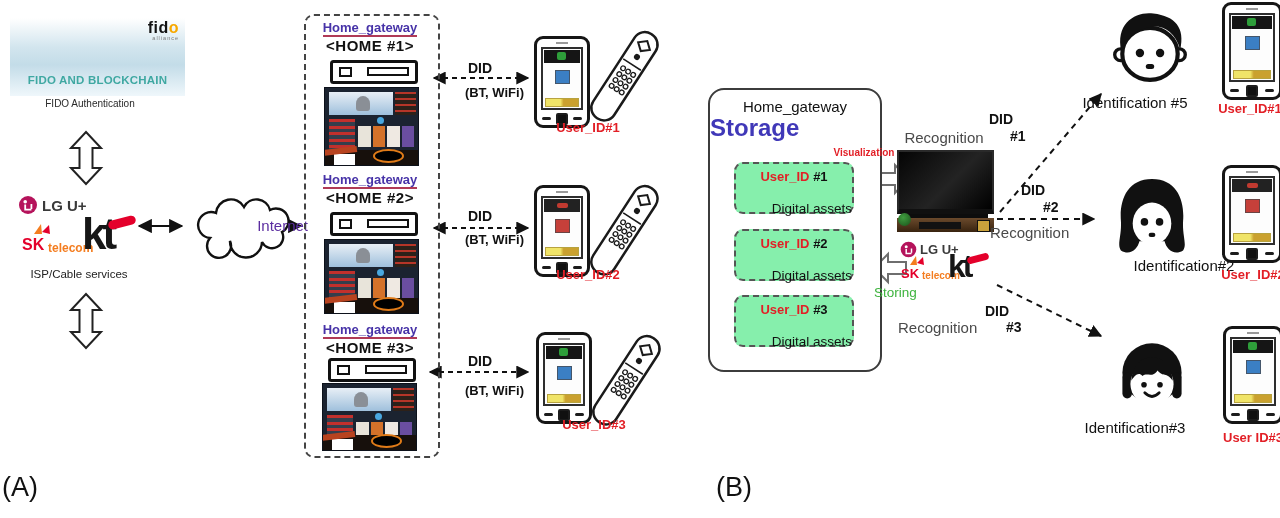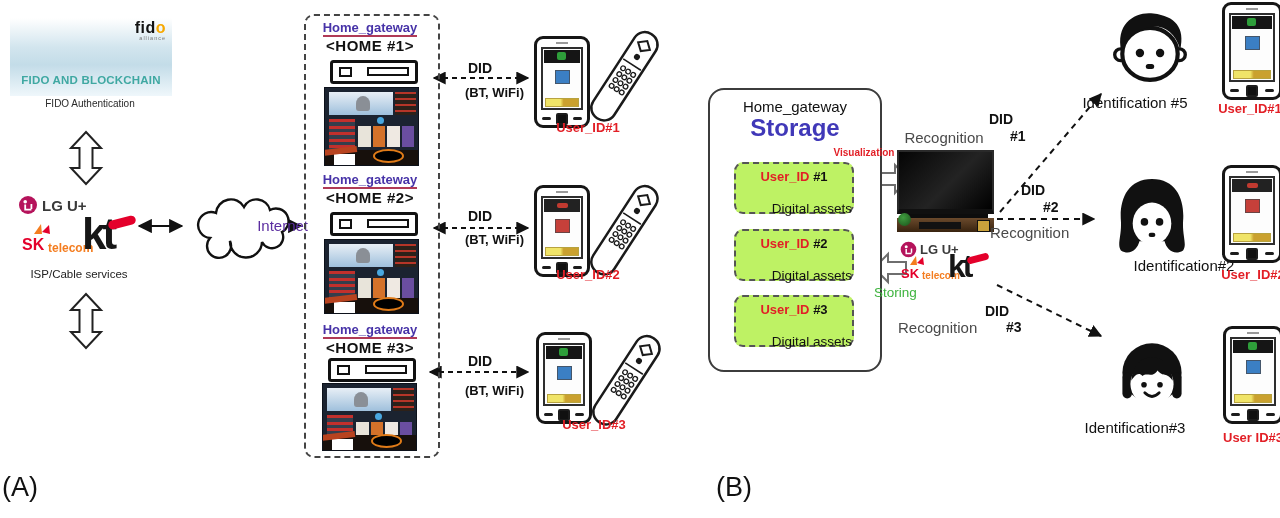--- a/index.html
+++ b/index.html
@@ -2,21 +2,21 @@
 <html><head>
 <meta charset="utf-8">
 <style>
   html,body{margin:0;padding:0;background:#fff}
   .stage{position:relative;width:1280px;height:518px;background:#fff;
          font-family:"Liberation Sans",sans-serif;color:#111;overflow:hidden}
   .abs{position:absolute}
   .t{white-space:nowrap}
   .ctr{text-align:center}
   
-  .banner{left:10px;top:18px;width:162px;height:78px;
+  .banner{left:10px;top:18px;width:175px;height:78px;
           background:linear-gradient(180deg,#ffffff 0%,#d2e5ee 38%,#c3dce8 60%,#eff7fb 100%)}
   .fido-logo{right:6px;top:2px;text-align:right;line-height:1}
   .fido-main{font-size:16px;font-weight:800;color:#121212;letter-spacing:.5px}
   .fido-o{color:#f7a800}
   .fido-sub{font-size:5.5px;color:#777;letter-spacing:1px}
   .fido-title{left:2px;right:2px;top:56px;font-size:11.5px;font-weight:700;color:#3fa8a2;text-align:center;letter-spacing:.2px}
   .fido-auth{left:20px;top:98px;width:140px;text-align:center;font-size:10px;color:#2a2a2a}
   
   .lgtext{font-size:15px;font-weight:800;color:#3a3a3a}
   .sktext{font-size:16px;font-weight:800;color:#e4002b}
@@ -67,22 +67,22 @@
   .ps-mid{width:13px;height:12px;margin:7px auto 0;background:#3b7fc4;border:1px solid #44566b}
   .v2 .ps-mid{background:#c6403a;border-color:#6b4444}
   .ps-bot{position:absolute;bottom:1px;left:2px;right:2px;height:7px;
           background:linear-gradient(90deg,#f0e468 0 45%,#caa12f 55% 100%);border:1px solid #b7a23f}
   .ph-keys{position:absolute;bottom:2px;left:5px;right:5px;height:9px;display:flex;justify-content:space-between;align-items:center}
   .ph-keys span{width:9px;height:3px;background:#1c1c1c;border-radius:2px}
   .ph-keys i{width:8px;height:8px;border:2px solid #1c1c1c;background:#101010;border-radius:2px}
   
   .storagebox{left:708px;top:88px;width:170px;height:280px;border:2.5px solid #3c3c3c;border-radius:16px;background:#fff}
   .stor-title{left:0;right:0;top:8px;text-align:center;font-size:15px;color:#111}
-  .stor-sub{left:0;right:0;top:24px;text-align:center;font-size:24px;font-weight:700;color:#4038b8}
-  .entry{left:24px;width:116px;height:48px;border:2px dashed #555;border-radius:9px;background:#bef264}
+  .stor-sub{left:0;right:0;top:24px;font-size:24px;font-weight:700;color:#4038b8}
+  .entry{left:24px;width:116px;height:48px;border:2px dashed #555;border-radius:9px;background:#86efac}
   .entry .l1{margin-top:5px;text-align:center;font-size:13px;font-weight:800}
   .entry .l1 .uid{color:#e21f26}
   .entry .l2{text-align:right;font-size:13.5px;color:#111;margin-top:17px}
   .vislbl{color:#e21f26;font-size:10px;font-weight:700;text-align:center}
   .storlbl{color:#3db33d;font-size:13.5px;font-weight:400}
   .recog{font-size:15px;color:#4a4a4a}
   .didB{font-size:14px;font-weight:800;color:#111}
   .idlbl{font-size:15px;color:#111;text-align:center}
   
   .tvb-screen{width:97px;height:64px;background:linear-gradient(135deg,#050505,#232323 55%,#000);

